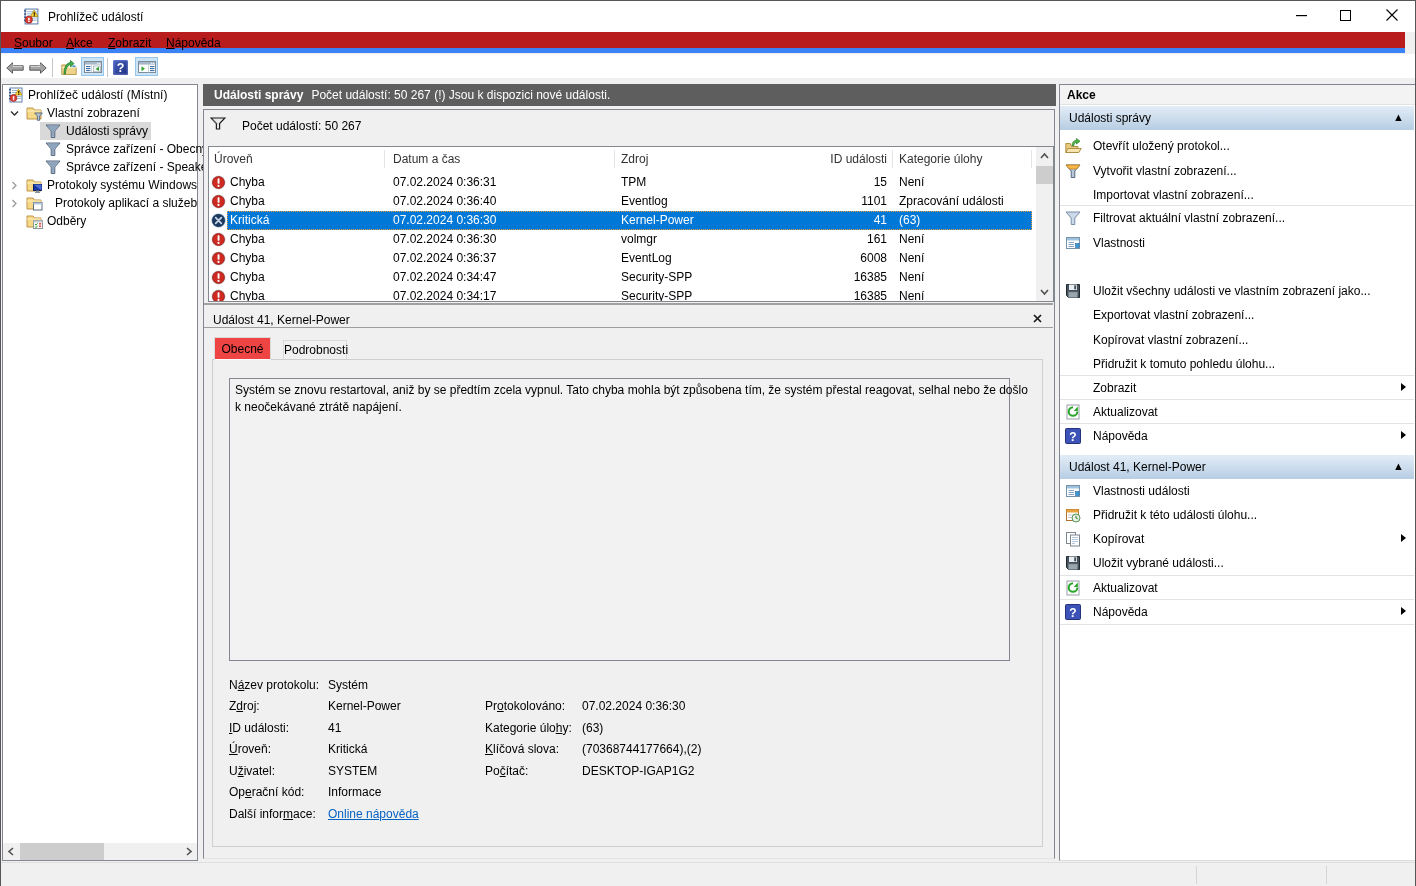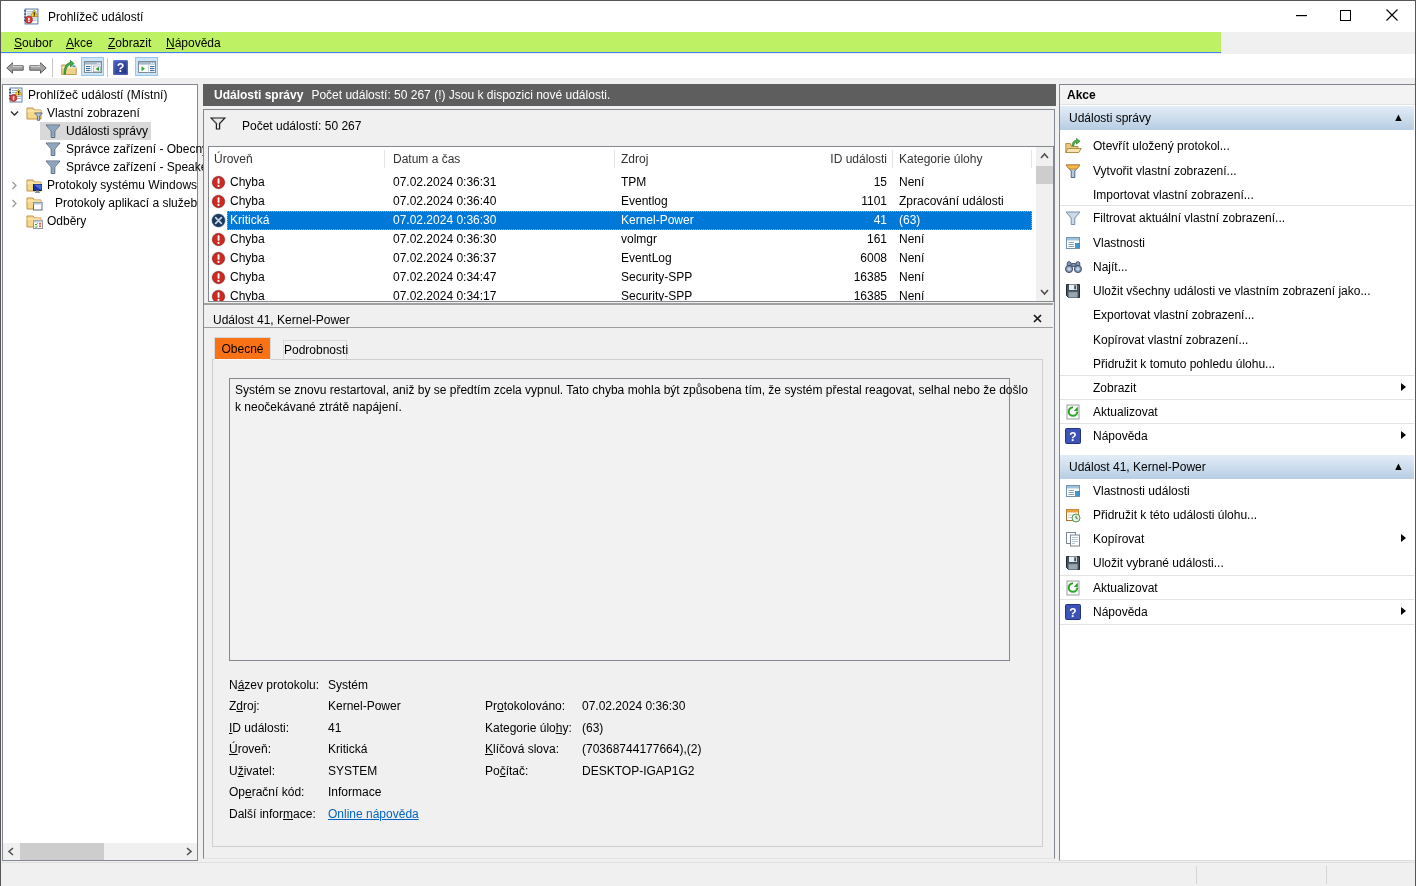--- a/index.html
+++ b/index.html
@@ -4,21 +4,21 @@
 <style>
 * { margin:0; padding:0; box-sizing:border-box; }
 html,body { width:1416px; height:886px; overflow:hidden; }
 body { font-family:"Liberation Sans", sans-serif; font-size:12px; color:#000; background:#fff; }
 .abs { position:absolute; }
 #win { position:relative; width:1416px; height:886px; background:#f0f0f0; border:1px solid #565656; }
 
 #titlebar { left:0; top:0; width:1414px; height:31px; background:#fff; }
 #titletext { left:47px; top:9px; }
 
-#menubar { left:0; top:31px; width:1220px; height:21px; background:#bef264; border-bottom:1px solid #3b82f6; }
+#menubar { left:0; top:31px; width:1404px; height:21px; background:#b91c1c; border-bottom:5px solid #3b82f6; }
 .mi { position:absolute; top:4px; }
 u { text-decoration:underline; }
 
 #toolbar { left:0; top:53px; width:1414px; height:24px; background:#fff; }
 .tsep { position:absolute; top:2px; width:1px; height:19px; background:#c6c6c6; }
 .tbtn { position:absolute; top:3px; width:23px; height:19px; }
 .tbtn.on { background:#cce4f7; border:1px solid #98c6ea; }
 .tbtn svg { position:absolute; left:50%; top:50%; transform:translate(-50%,-50%); }
 
 #lpanel { left:1px; top:83px; width:196px; height:777px; background:#fff; border:1px solid #828790; }
@@ -33,21 +33,21 @@
 .hcell { position:absolute; top:0; height:24px; line-height:24px; color:#333; }
 .hdiv { position:absolute; top:3px; width:1px; height:18px; background:#e5e5e5; }
 .row { position:absolute; left:1px; width:808px; height:19px; line-height:19px; }
 .row div { position:absolute; top:0; height:19px; line-height:19px; white-space:nowrap;text-align:right; }
 .row svg { position:absolute; left:1px; top:2px; }
 .sel { background:#0078d7; color:#fff; outline:1px dotted #e99e3c; outline-offset:-1px; }
 
 #pv { left:0px; top:196px; width:849px; height:552px; }
 
 .tab { position:absolute; border:1px solid #d9d9d9; background:#f0f0f0; text-align:center; }
-.tab.act { background:#f97316; border-bottom:1px solid #fff; z-index:3; }
+.tab.act { background:#ef4444; border-bottom:1px solid #fff; z-index:3; }
 
 .sech { position:absolute; left:0; width:354px; height:24px; line-height:24px; background:linear-gradient(to bottom,#e3edf7,#b7cde3); color:#000; }
 .ai { position:absolute; left:0; width:354px; height:24px; line-height:24px; }
 .ai svg { position:absolute; left:5px; top:4px; }
 .ai .txt { position:absolute; left:33px; }
 .asep { position:absolute; left:0px; width:354px; height:1px; background:#e3e3e3; }
 .aarr { position:absolute; right:8px; top:7px; width:0; height:0; border-left:5px solid #000; border-top:4px solid transparent; border-bottom:4px solid transparent; }
 
 #statusbar { left:0; top:861px; width:1414px; height:24px; background:#f0f0f0; border-top:1px solid #dfdfdf; }
 .ssep { position:absolute; top:3px; width:1px; height:18px; background:#d5d5d5; }
@@ -468,32 +468,20 @@
           <rect x="2" y="3" width="12" height="2.5" fill="#9fc2e0"></rect>
           <g stroke="#8aa5c0" stroke-width="1">
             <line x1="3.5" y1="7.5" x2="9" y2="7.5"></line>
             <line x1="3.5" y1="9.5" x2="9" y2="9.5"></line>
             <line x1="3.5" y1="11.5" x2="9" y2="11.5"></line>
           </g>
           <rect x="10.5" y="8.5" width="3.5" height="4" fill="#3f9bd8" stroke="#1c6ca8" stroke-width="0.6"></rect>
         </svg>
         <span class="txt">Vlastnosti</span>
       </div>
-    <div class="ai" style="top:169.5px">
-        <svg width="17" height="16" viewBox="0 0 17 16">
-          <path d="M2.2 4 C2.2 2.2 6 2.2 6 4 L6 6.5 L2.2 6.5 Z" fill="#8298b3" stroke="#39445c" stroke-width="0.8"></path>
-          <path d="M11 4 C11 2.2 14.8 2.2 14.8 4 L14.8 6.5 L11 6.5 Z" fill="#8298b3" stroke="#39445c" stroke-width="0.8"></path>
-          <rect x="6.8" y="4.5" width="3.4" height="3" fill="#8298b3" stroke="#39445c" stroke-width="0.8"></rect>
-          <circle cx="4.1" cy="10" r="3.6" fill="#8298b3" stroke="#39445c" stroke-width="0.9"></circle>
-          <circle cx="12.9" cy="10" r="3.6" fill="#8298b3" stroke="#39445c" stroke-width="0.9"></circle>
-          <circle cx="4.1" cy="10" r="1.8" fill="#c4d6e8"></circle>
-          <circle cx="12.9" cy="10" r="1.8" fill="#c4d6e8"></circle>
-        </svg>
-        <span class="txt">Najít...</span>
-      </div>
     <div class="ai" style="top:194px">
         <svg width="16" height="16" viewBox="0 0 16 16">
           <path d="M1.5 1.5 L14.5 1.5 L14.5 14.5 L3.5 14.5 L1.5 12.5 Z" fill="#46535e" stroke="#232a30"></path>
           <rect x="4" y="1.5" width="8" height="5.5" fill="#e8eef2"></rect>
           <rect x="9.2" y="2.3" width="2" height="4" fill="#46535e"></rect>
           <rect x="3.5" y="9" width="9" height="5.5" fill="#9aa7b0" stroke="#6f7d88" stroke-width="0.6"></rect>
         </svg>
         <span class="txt">Uložit všechny události ve vlastním zobrazení jako...</span>
       </div>
     <div class="ai" style="top:218px">

